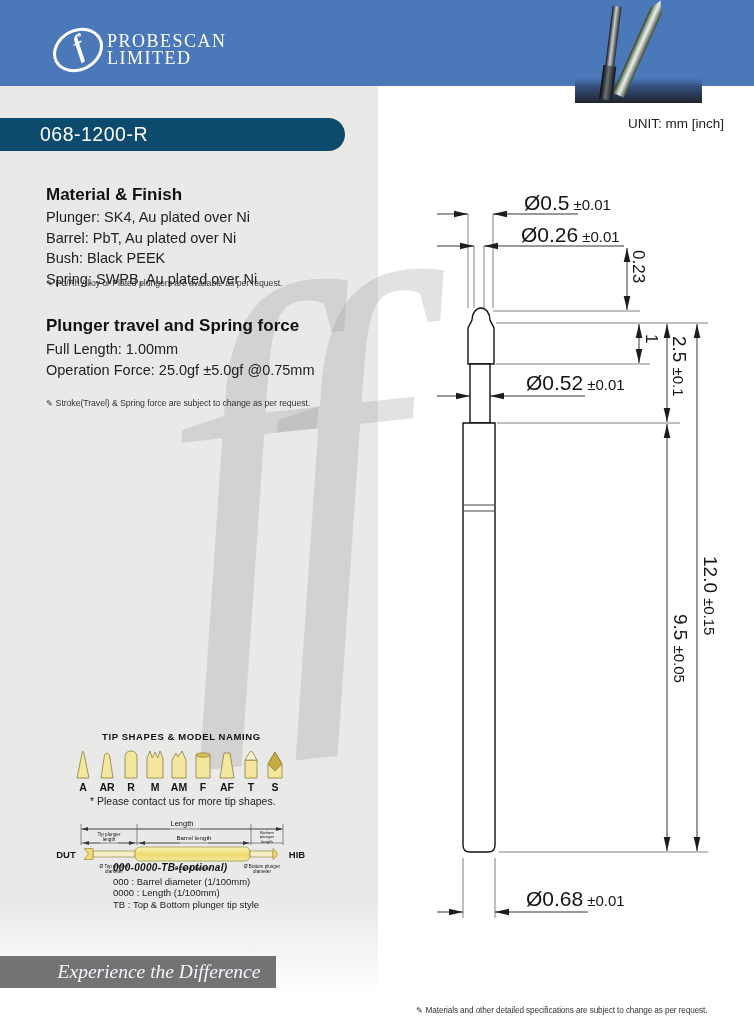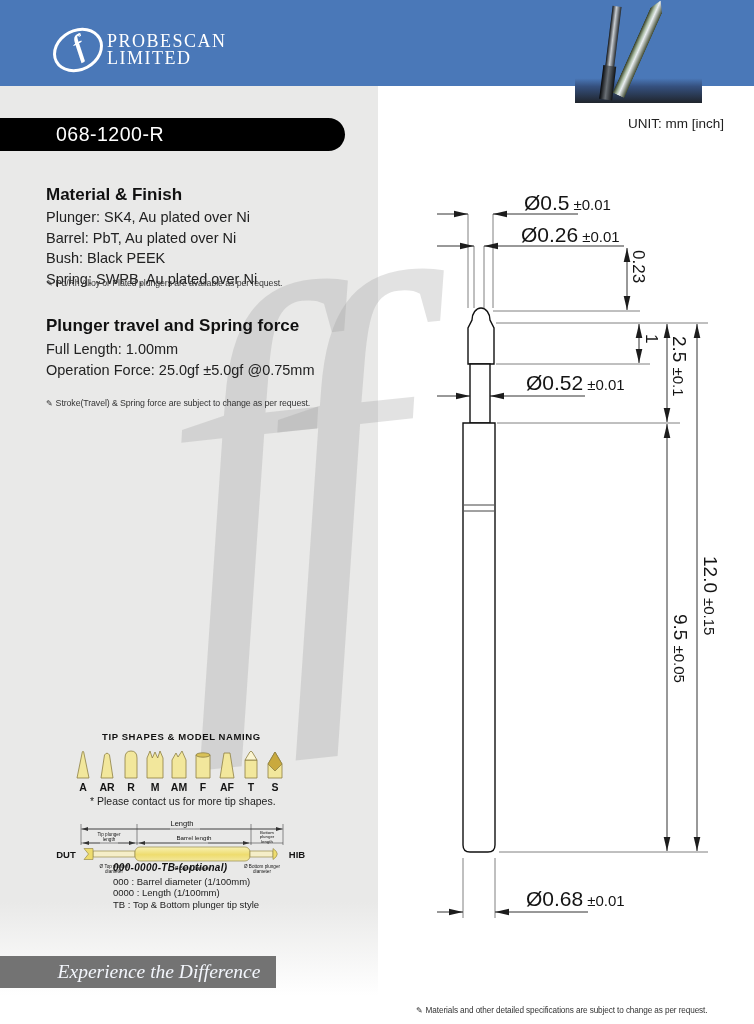--- a/index.html
+++ b/index.html
@@ -24,23 +24,23 @@
   .photo{position:absolute;left:575px;top:0;width:127px;height:103px;
       background:linear-gradient(180deg,#4a78b8 0%,#4a78b8 76%,#35507e 84%,#20252c 100%);overflow:hidden;}
   .probe-a{position:absolute;left:32px;top:6px;width:9px;height:92px;transform:rotate(7deg);
       background:linear-gradient(90deg,#0e1114,#c9ced3 45%,#23272b);}
   .probe-a:after{content:"";position:absolute;left:-2px;top:60px;width:13px;height:34px;
       background:linear-gradient(90deg,#05070a,#6a7076 45%,#101316);}
   .probe-b{position:absolute;left:58px;top:-4px;width:13px;height:104px;transform:rotate(24deg);
       background:linear-gradient(90deg,#2a331c,#a9bba2 30%,#e9eef1 50%,#39432a);
       clip-path:polygon(50% 0,100% 11%,100% 100%,0 100%,0 11%);}
   
-  .badge{position:absolute;left:0;top:118px;width:345px;height:33px;background:#000000;
+  .badge{position:absolute;left:0;top:118px;width:345px;height:33px;background:#0c4a6e;
       border-radius:0 17px 17px 0;color:#ffffff;font-size:19.5px;letter-spacing:0.5px;
-      line-height:33px;padding-left:56px;box-sizing:border-box;}
+      line-height:33px;padding-left:40px;box-sizing:border-box;}
   .unit{position:absolute;left:628px;top:116px;font-size:13.5px;color:#222;}
   
   .sec-head{position:absolute;left:46px;font-size:17px;font-weight:bold;color:#111;text-align:center;}
   .sec-lines{position:absolute;left:46px;font-size:14.5px;line-height:20.6px;color:#222;}
   .sec-note{position:absolute;left:46px;font-size:8.8px;letter-spacing:-0.1px;color:#333;}
   .note-marker{font-size:8px;margin-right:3px;}
   
   .tips-title{position:absolute;left:102px;top:731px;font-size:9.5px;font-weight:bold;
       letter-spacing:0.6px;color:#111;}
   .tips-note{position:absolute;left:90px;top:795px;font-size:10.5px;color:#222;}

